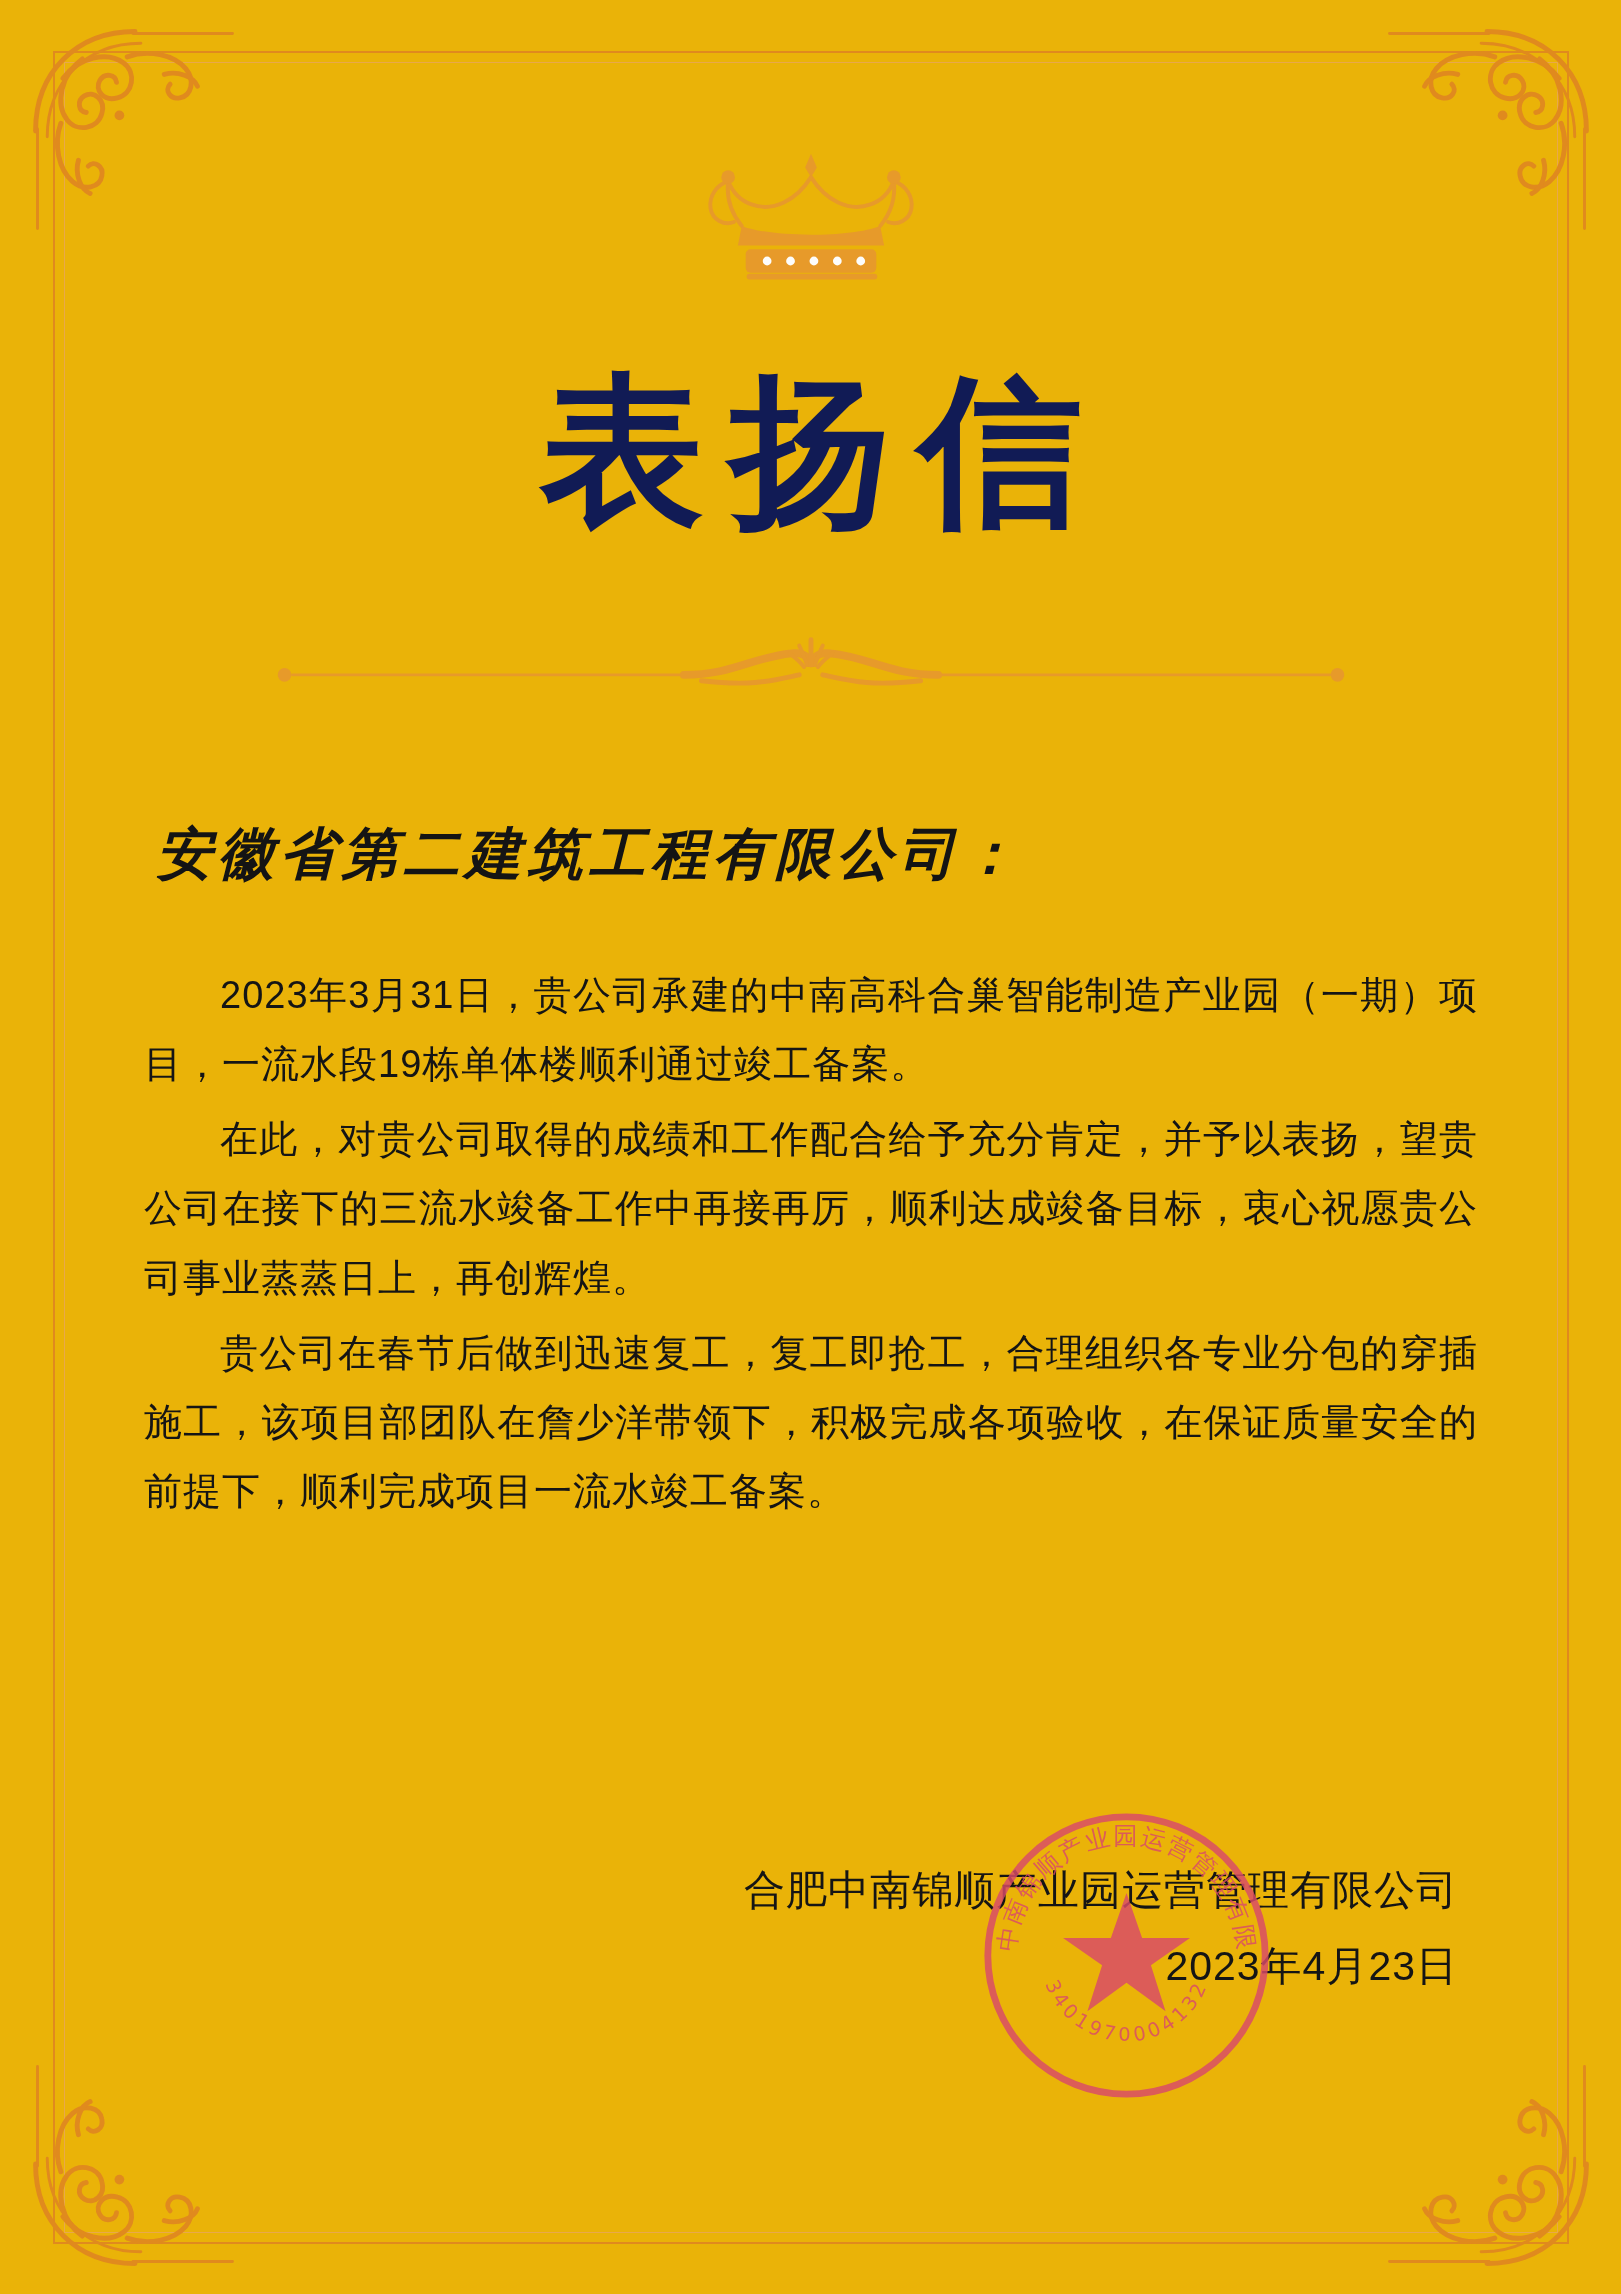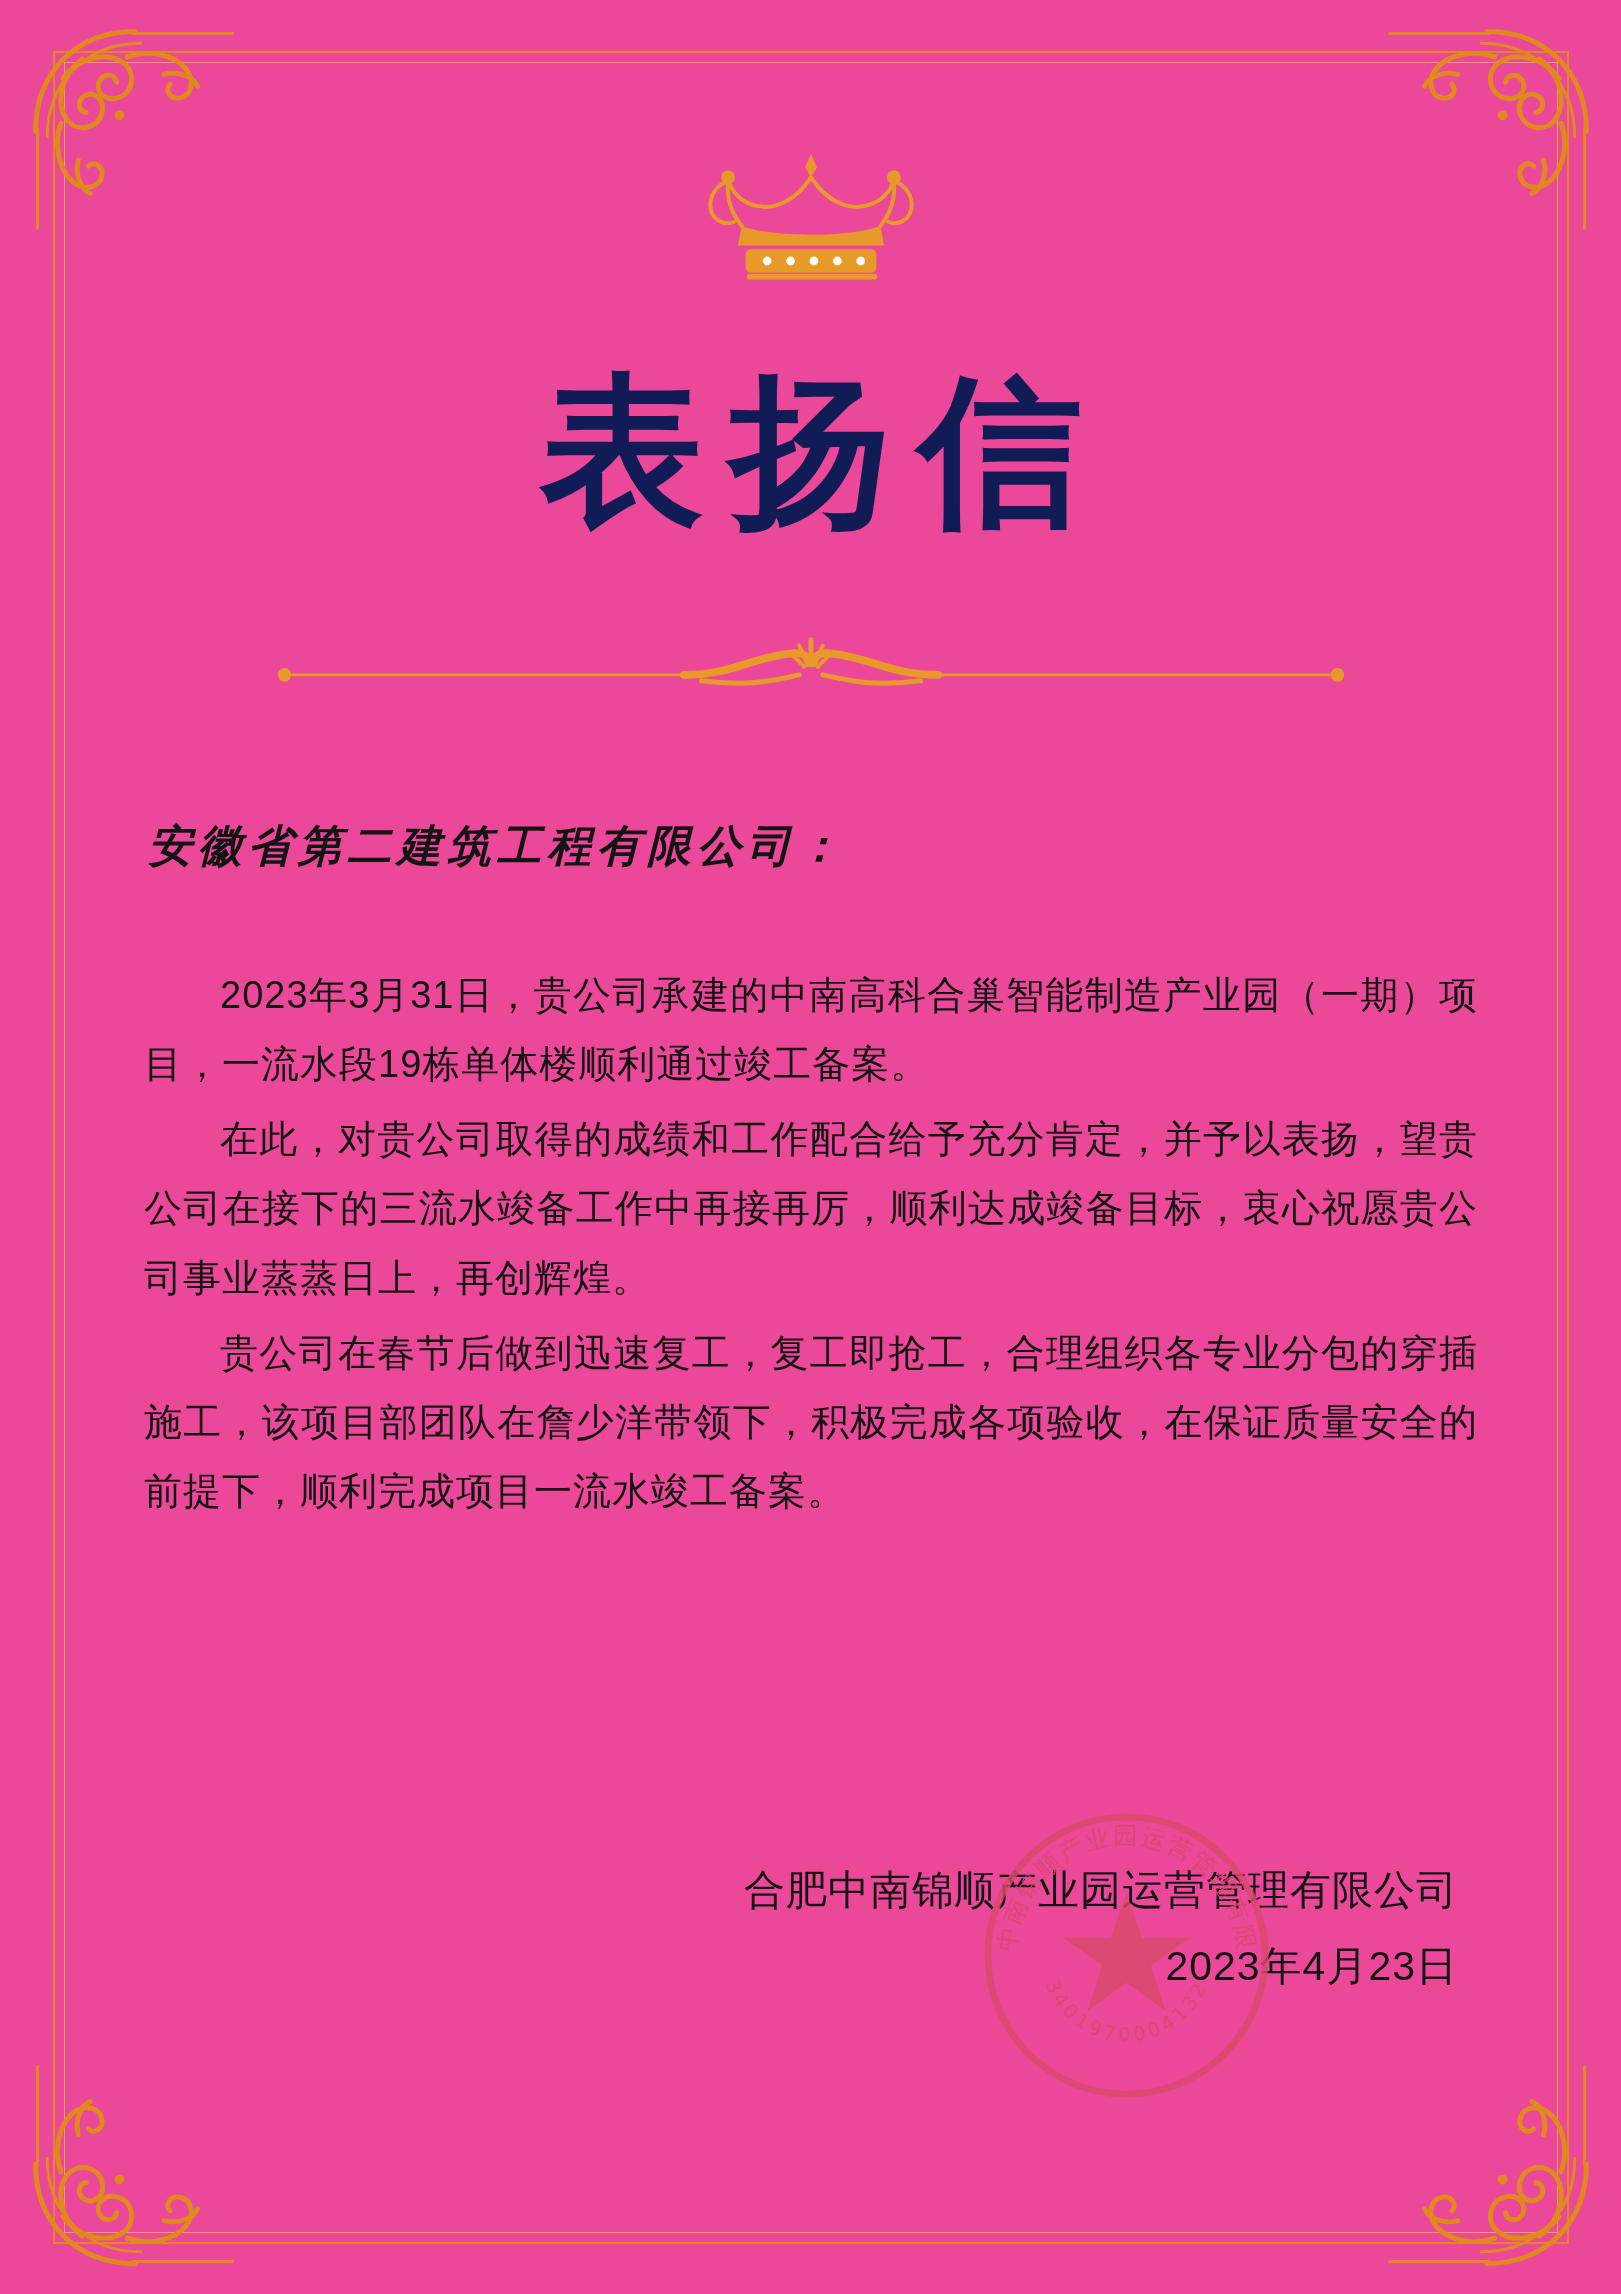--- a/index.html
+++ b/index.html
@@ -7,21 +7,21 @@
     padding: 0;
     background: #ffffff;
   }
   body {
     font-family: "Liberation Sans", "DejaVu Sans", sans-serif;
   }
   .page {
     position: relative;
     width: 1622px;
     height: 2295px;
-    background: #ec4899;
+    background: #eab308;
     overflow: hidden;
     text-decoration: underline;
   }
 
   
   .border-frame {
     position: absolute;
     left: 53px;
     top: 51px;
     right: 53px;
@@ -86,26 +86,26 @@
     right: 263px;
     top: 624px;
     height: 88px;
     color: #e79a2a;
   }
   .divider svg { display: block; width: 100%; height: 100%; }
 
   
   .salutation {
     position: absolute;
-    left: 148px;
+    left: 156px;
     top: 817px;
     font-family: "DejaVu Serif", "Liberation Serif", serif;
     font-style: italic;
     font-weight: bold;
-    font-size: 44px;
+    font-size: 56px;
     letter-spacing: 5.9px;
     color: #141414;
     white-space: nowrap;
   }
 
   .body-text {
     position: absolute;
     left: 144px;
     right: 144px;
     top: 961px;

